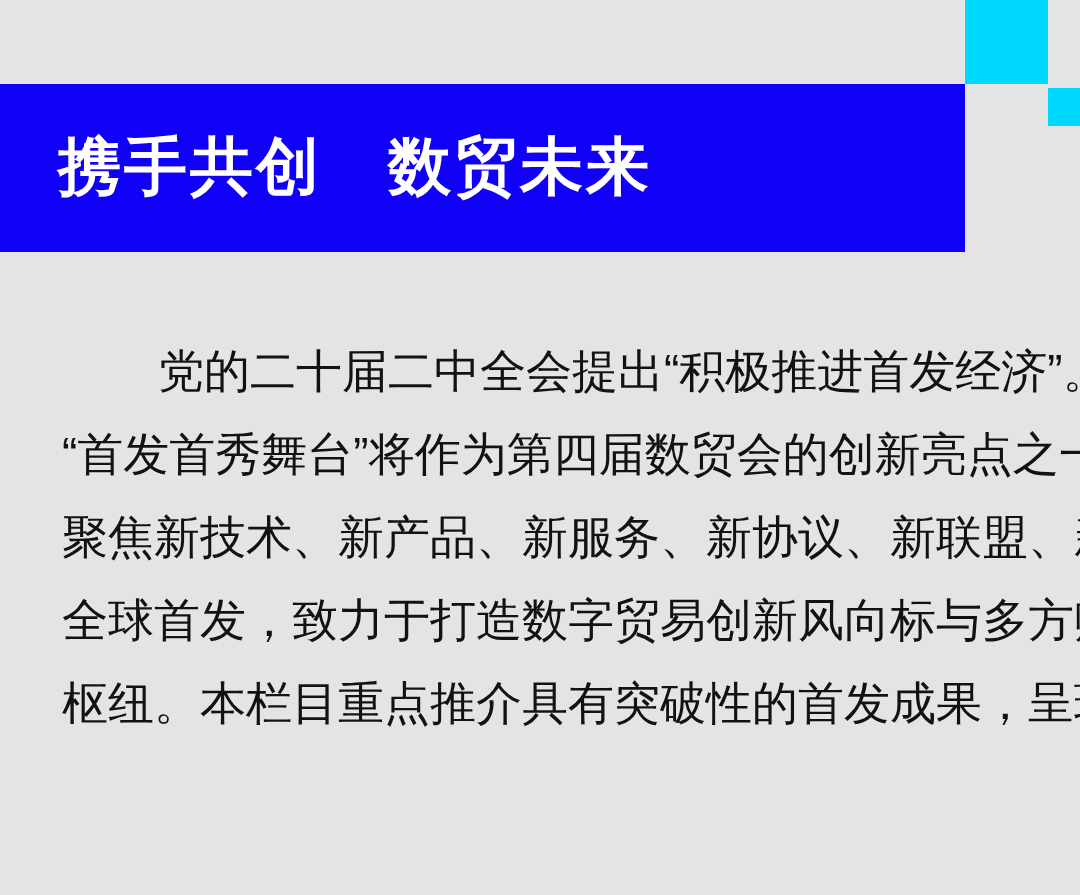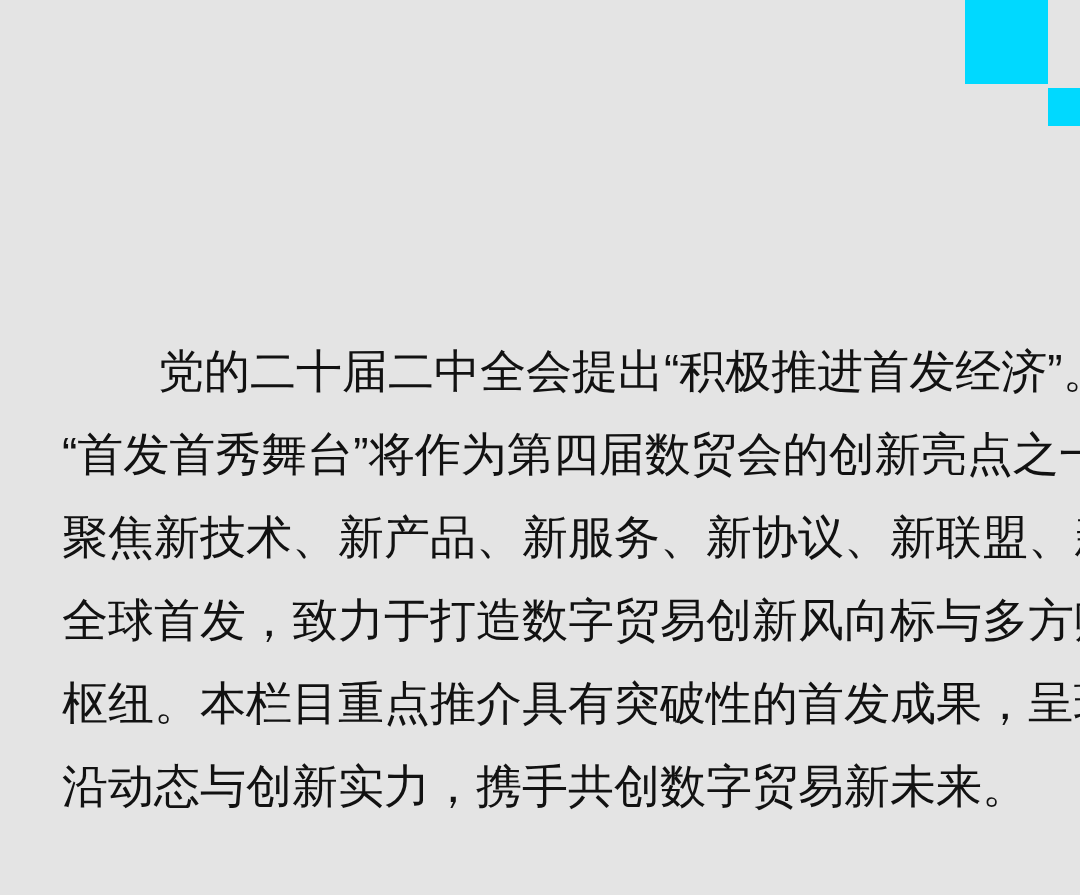--- a/index.html
+++ b/index.html
@@ -85,23 +85,25 @@
 </style>
 </head>
 <body>
 
 <div class="slide">
 
   <div class="accent-block-a"></div>
 
   <div class="accent-block-b"></div>
 
+  <div class="title-banner">
+    <div class="title-text">携手共创　数贸未来</div>
+  </div>
 
   <div class="body-copy">
     <span class="body-line indented">党的二十届二中全会提出“积极推进首发经济”。</span>
     <span class="body-line">“首发首秀舞台”将作为第四届数贸会的创新亮点之一，</span>
     <span class="body-line">聚焦新技术、新产品、新服务、新协议、新联盟、新签约的</span>
     <span class="body-line">全球首发，致力于打造数字贸易创新风向标与多方赋能</span>
     <span class="body-line">枢纽。本栏目重点推介具有突破性的首发成果，呈现前</span>
-    <span class="body-line">沿动态与创新实力，携手共创数字贸易新未来。</span>
   </div>
 
 </div>
 
 </body></html>

